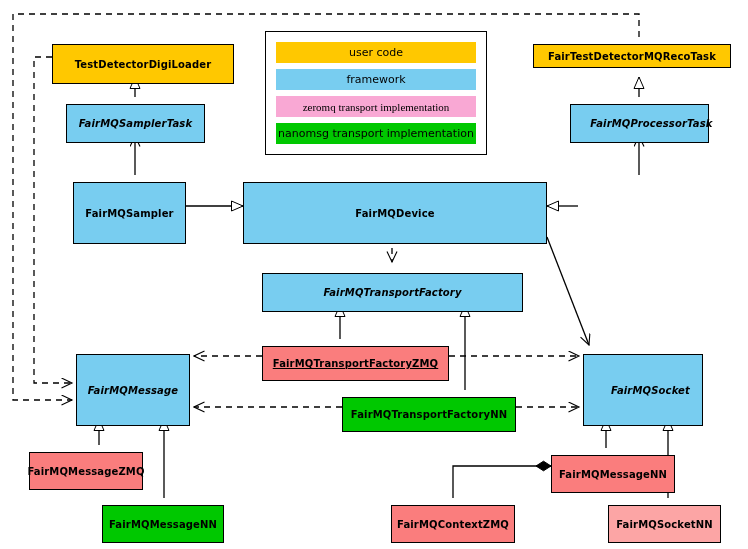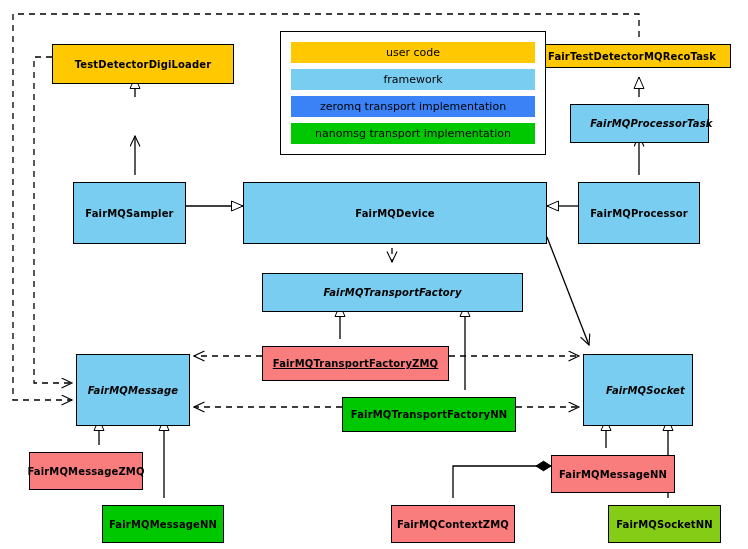--- a/index.html
+++ b/index.html
@@ -127,35 +127,35 @@
       <path d="M 516,407 L 579,407" marker-end="url(#open-arrow)"></path>
 
       <path d="M 52,57 L 34,57 L 34,383 L 72,383" marker-end="url(#open-arrow)"></path>
 
       <path d="M 639,37 L 639,14 L 13,14 L 13,400 L 72,400" marker-end="url(#open-arrow)"></path>
     </g>
   </svg>
 
   <div class="node" style="left: 52px; top: 37px; width: 182px; height: 40px; background: rgb(255, 200, 0);">TestDetectorDigiLoader</div>
   <div class="node" style="left: 533px; top: 37px; width: 198px; height: 24px; background: rgb(255, 200, 0);">FairTestDetectorMQRecoTask</div>
+  <div class="node abstract" style="left: 66px; top: 97px; width: 139px; height: 39px; background: rgb(120, 205, 240);">FairMQSamplerTask</div>
   <div class="node abstract" style="left: 570px; top: 97px; width: 139px; height: 39px; background: rgb(120, 205, 240); padding-left: 24px;">FairMQProcessorTask</div>
   <div class="node" style="left: 73px; top: 175px; width: 113px; height: 62px; background: rgb(120, 205, 240);">FairMQSampler</div>
   <div class="node" style="left: 243px; top: 175px; width: 304px; height: 62px; background: rgb(120, 205, 240);">FairMQDevice</div>
-  <div class="node" style="left: 578px; top: 175px; width: 122px; height: 62px; background: rgb(120, 205, 240);">FairMQProcessor</div>
   <div class="node abstract" style="left: 262px; top: 266px; width: 261px; height: 39px; background: rgb(120, 205, 240);">FairMQTransportFactory</div>
   <div class="node" style="left: 262px; top: 339px; width: 187px; height: 35px; background: rgb(250, 125, 125); text-decoration: underline;">FairMQTransportFactoryZMQ</div>
   <div class="node" style="left: 342px; top: 390px; width: 174px; height: 35px; background: rgb(0, 200, 0);">FairMQTransportFactoryNN</div>
   <div class="node abstract" style="left: 76px; top: 347px; width: 114px; height: 72px; background: rgb(120, 205, 240);">FairMQMessage</div>
-  <div class="node abstract" style="left: 583px; top: 347px; width: 110px; height: 72px; background: rgb(120, 205, 240); padding-left: 15px;">FairMQSocket</div>
+  <div class="node abstract" style="left: 583px; top: 347px; width: 120px; height: 72px; background: rgb(120, 205, 240); padding-left: 15px;">FairMQSocket</div>
   <div class="node" style="left: 29px; top: 445px; width: 114px; height: 38px; background: rgb(250, 125, 125);">FairMQMessageZMQ</div>
   <div class="node" style="left: 102px; top: 498px; width: 122px; height: 38px; background: rgb(0, 200, 0);">FairMQMessageNN</div>
   <div class="node" style="left: 551px; top: 448px; width: 124px; height: 38px; background: rgb(250, 125, 125);">FairMQMessageNN</div>
   <div class="node" style="left: 391px; top: 498px; width: 124px; height: 38px; background: rgb(250, 125, 125);">FairMQContextZMQ</div>
-  <div class="node" style="left: 608px; top: 498px; width: 113px; height: 38px; background: #84cc16;">FairMQSocketNN</div>
+  <div class="node" style="left: 608px; top: 498px; width: 113px; height: 38px; background: #fca5a5;">FairMQSocketNN</div>
 
-  <div class="legend-box" style="left:280px; top:31px; width:266px; height:124px;">
+  <div class="legend-box" style="left:265px; top:31px; width:222px; height:124px;">
     <div class="legend-row" style="background: rgb(255, 200, 0);">user code</div>
     <div class="legend-row" style="background: rgb(120, 205, 240);">framework</div>
-    <div class="legend-row" style="background: #3b82f6;">zeromq transport implementation</div>
+    <div class="legend-row" style="background: #f9a8d4; font-family: Liberation Serif, serif;">zeromq transport implementation</div>
     <div class="legend-row" style="background: rgb(0, 200, 0);">nanomsg transport implementation</div>
   </div>
 
 </div>
 
 </body></html>

